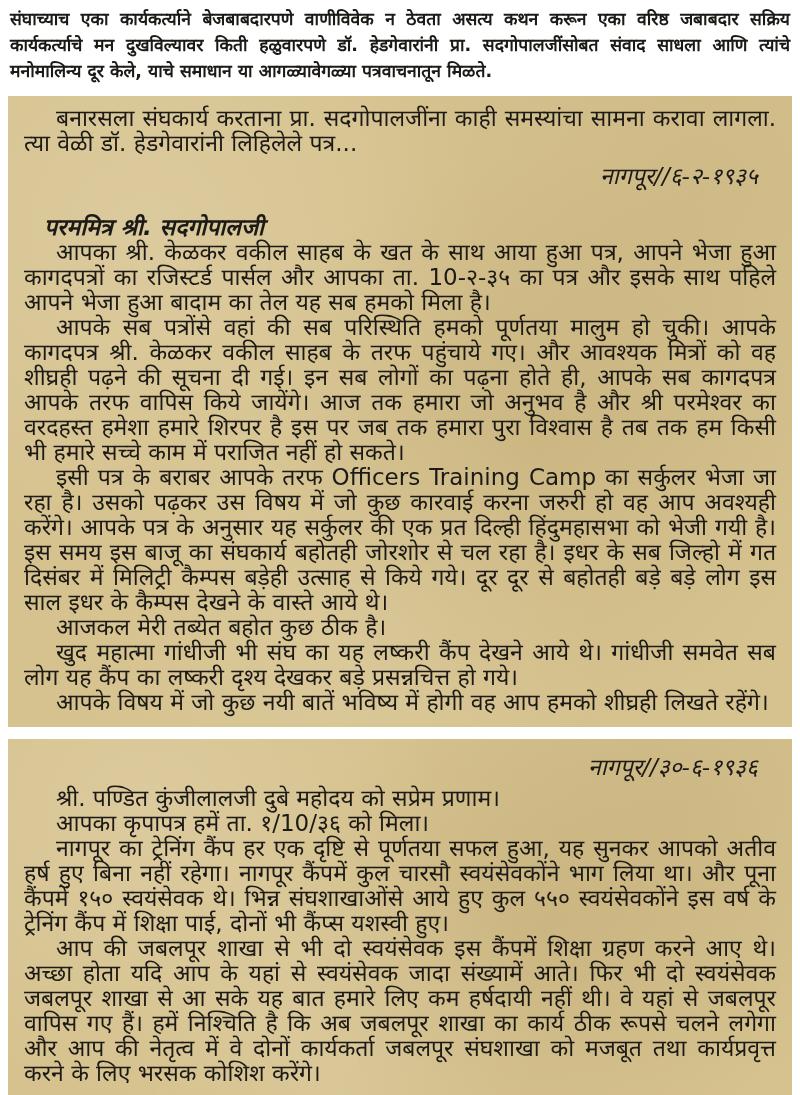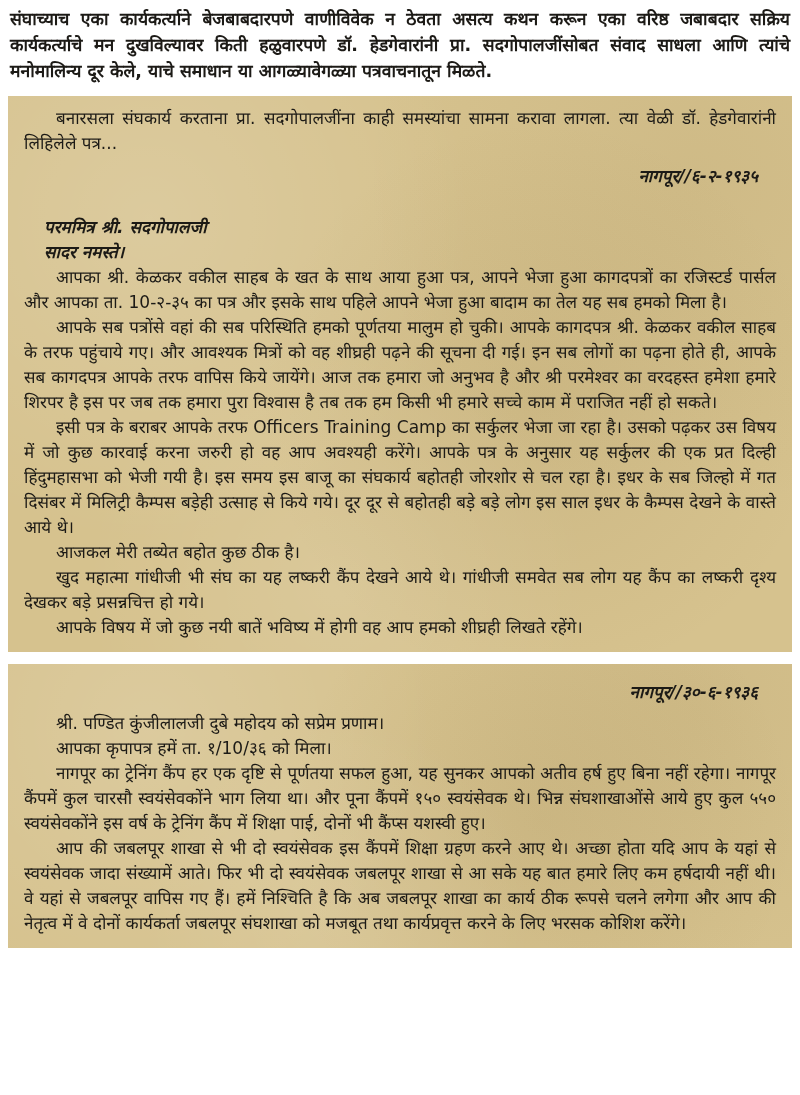--- a/index.html
+++ b/index.html
@@ -18,47 +18,46 @@
     margin:12px 8px 0 8px;
     padding:10px 16px 12px 16px;
     background-color:#d6c28e;
     background-image:
       radial-gradient(circle at 18% 22%, rgba(255,255,255,.14), transparent 42%),
       radial-gradient(circle at 68% 55%, rgba(122,96,44,.10), transparent 46%),
       radial-gradient(circle at 42% 88%, rgba(255,255,255,.10), transparent 38%),
       radial-gradient(circle at 88% 15%, rgba(122,96,44,.08), transparent 40%);
   }
   .paper p{
-    margin:0;font-size:17px;line-height:25px;
+    margin:0;font-size:23px;line-height:25px;
     text-align:justify;text-indent:32px;
   }
   .preface{text-indent:32px;}
   .dateline{
     text-align:right !important;text-indent:0 !important;
-    font-style:italic;font-weight:bold;
+    font-style:italic;font-weight:normal;
     padding-right:18px;margin:6px 0 !important;
   }
   .block1 .dateline{margin:8px 0 26px 0 !important;}
   .salutation{
     font-style:italic;font-weight:bold;
     text-indent:20px !important;text-align:left;
   }
 </style>
 </head>
 <body>
 
 <div class="page">
 
   <p class="intro">संघाच्याच एका कार्यकर्त्याने बेजबाबदारपणे वाणीविवेक न ठेवता असत्य कथन करून एका वरिष्ठ जबाबदार सक्रिय कार्यकर्त्याचे मन दुखविल्यावर किती हळुवारपणे डॉ. हेडगेवारांनी प्रा. सदगोपालजींसोबत संवाद साधला आणि त्यांचे मनोमालिन्य दूर केले, याचे समाधान या आगळ्यावेगळ्या पत्रवाचनातून मिळते.</p>
 
   <section class="paper block1">
     <p class="preface">बनारसला संघकार्य करताना प्रा. सदगोपालजींना काही समस्यांचा सामना करावा लागला. त्या वेळी डॉ. हेडगेवारांनी लिहिलेले पत्र...</p>
     <p class="dateline">नागपूर//६-२-१९३५</p>
     <p class="salutation">परममित्र श्री. सदगोपालजी</p>
-    <p class="salutation">सादर नमस्ते।</p>
     <p>आपका श्री. केळकर वकील साहब के खत के साथ आया हुआ पत्र, आपने भेजा हुआ कागदपत्रों का रजिस्टर्ड पार्सल और आपका ता. 10-२-३५ का पत्र और इसके साथ पहिले आपने भेजा हुआ बादाम का तेल यह सब हमको मिला है।</p>
     <p>आपके सब पत्रोंसे वहां की सब परिस्थिति हमको पूर्णतया मालुम हो चुकी। आपके कागदपत्र श्री. केळकर वकील साहब के तरफ पहुंचाये गए। और आवश्यक मित्रों को वह शीघ्रही पढ़ने की सूचना दी गई। इन सब लोगों का पढ़ना होते ही, आपके सब कागदपत्र आपके तरफ वापिस किये जायेंगे। आज तक हमारा जो अनुभव है और श्री परमेश्वर का वरदहस्त हमेशा हमारे शिरपर है इस पर जब तक हमारा पुरा विश्वास है तब तक हम किसी भी हमारे सच्चे काम में पराजित नहीं हो सकते।</p>
     <p>इसी पत्र के बराबर आपके तरफ Officers Training Camp का सर्कुलर भेजा जा रहा है। उसको पढ़कर उस विषय में जो कुछ कारवाई करना जरुरी हो वह आप अवश्यही करेंगे। आपके पत्र के अनुसार यह सर्कुलर की एक प्रत दिल्ही हिंदुमहासभा को भेजी गयी है। इस समय इस बाजू का संघकार्य बहोतही जोरशोर से चल रहा है। इधर के सब जिल्हो में गत दिसंबर में मिलिट्री कैम्पस बड़ेही उत्साह से किये गये। दूर दूर से बहोतही बड़े बड़े लोग इस साल इधर के कैम्पस देखने के वास्ते आये थे।</p>
     <p>आजकल मेरी तब्येत बहोत कुछ ठीक है।</p>
     <p>खुद महात्मा गांधीजी भी संघ का यह लष्करी कैंप देखने आये थे। गांधीजी समवेत सब लोग यह कैंप का लष्करी दृश्य देखकर बड़े प्रसन्नचित्त हो गये।</p>
     <p>आपके विषय में जो कुछ नयी बातें भविष्य में होगी वह आप हमको शीघ्रही लिखते रहेंगे।</p>
   </section>
 
   <section class="paper block2">
     <p class="dateline">नागपूर//३०-६-१९३६</p>

